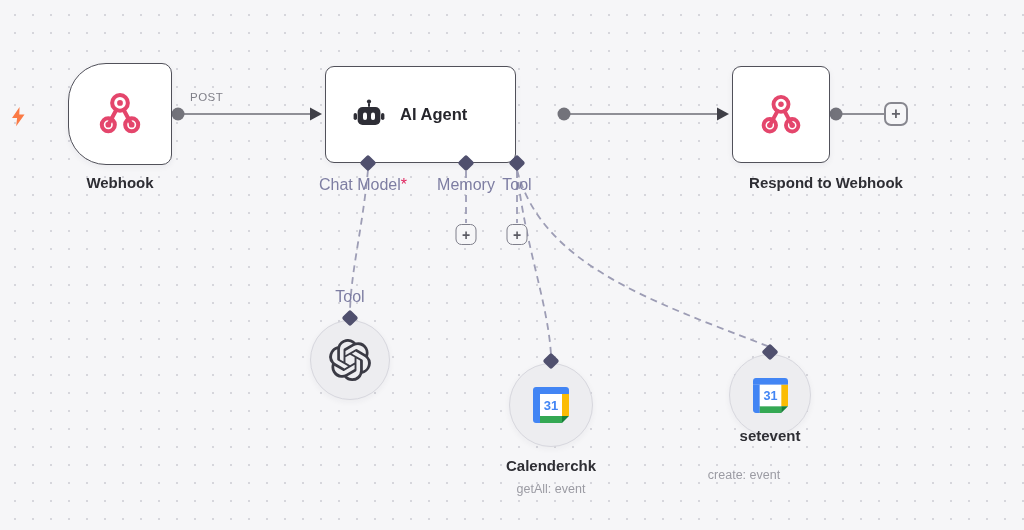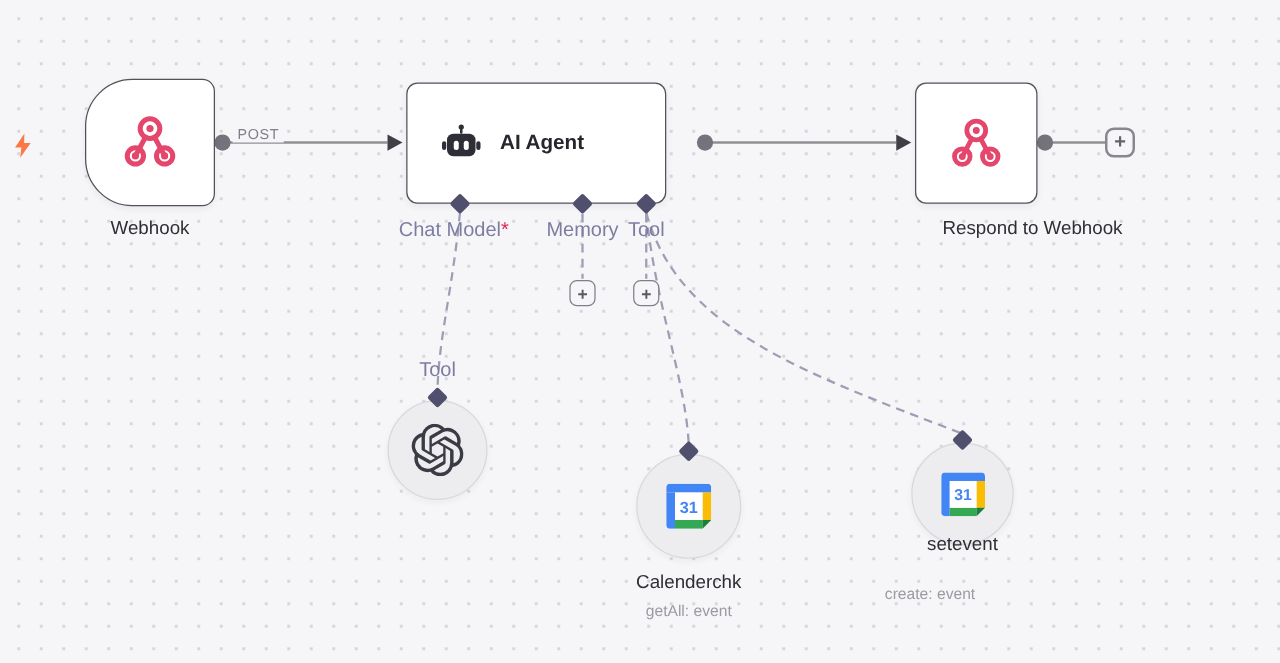--- a/index.html
+++ b/index.html
@@ -18,21 +18,21 @@
     display:flex; align-items:center; justify-content:center;
     box-shadow:0 2px 6px rgba(40,40,60,.06); }
   .node.trigger { border-radius:38px 10px 10px 38px; }
   .node.rect { border-radius:9px; }
   .agent-content { display:flex; align-items:center; width:100%; padding-left:25px; }
   .agent-title { font-size:16.5px; font-weight:700; color:#26262c; margin-left:13px; }
   .circle-node { position:absolute; border-radius:50%; background:#ededf0;
     border:1.5px solid #d7d7de; display:flex; align-items:center; justify-content:center;
     box-shadow:0 2px 6px rgba(40,40,60,.05); }
   .node-label { position:absolute; transform:translateX(-50%); font-size:15px;
-    font-weight:400; color:#2e2e34; white-space:nowrap; }
+    font-weight:700; color:#2e2e34; white-space:nowrap; }
   .sub-label { position:absolute; transform:translateX(-50%); font-size:12.5px;
     color:#9b9ba3; white-space:nowrap; }
   .port-label { position:absolute; transform:translateX(-50%); font-size:16px;
     color:#7d7da2; white-space:nowrap; }
   .port-label .req { color:#e0245e; }
   .diamond { position:absolute; width:12px; height:12px; background:#50506e;
     border-radius:2px; transform:translate(-50%,-50%) rotate(45deg); }
   .mini-plus { position:absolute; width:21px; height:21px; transform:translateX(-50%);
     border:1.7px solid #7f7f8b; border-radius:6px; background:#f6f6f8; color:#5a5a63;
     font-size:14px; font-weight:700; display:flex; align-items:center; justify-content:center;
@@ -80,23 +80,23 @@
         <path d="M13.9 9.8 L18.1 17.6"></path>
       </g>
       <g fill="#e4466c">
         <circle cx="12" cy="6.2" r="1.5"></circle>
         <circle cx="5.9" cy="17.6" r="1.5"></circle>
         <circle cx="18.1" cy="17.6" r="1.5"></circle>
       </g>
     </svg>
   </div>
   <div class="node-label" style="left:120px; top:174px;">Webhook</div>
-  <div class="post-label" style="left:186px; top:102px;text-align:center;">POST</div>
+  <div class="post-label" style="left:186px; top:91px;text-align:center;">POST</div>
 
-  <div class="node rect" style="left:325px; top:66px; width:208px; height:97px;">
+  <div class="node rect" style="left:325px; top:66px; width:191px; height:97px;">
     <div class="agent-content">
       <svg viewBox="0 0 36 36" width="36" height="36">
         <g fill="#2e2e36">
           <circle cx="18" cy="4.6" r="2.1"></circle>
           <rect x="17" y="6" width="2" height="4" rx="1"></rect>
           <rect x="2.6" y="16" width="3.4" height="7" rx="1.7"></rect>
           <rect x="30" y="16" width="3.4" height="7" rx="1.7"></rect>
           <rect x="6.6" y="10" width="22.8" height="18" rx="5"></rect>
         </g>
         <rect x="12" y="15.5" width="4" height="7.5" rx="2" fill="#fff"></rect>

